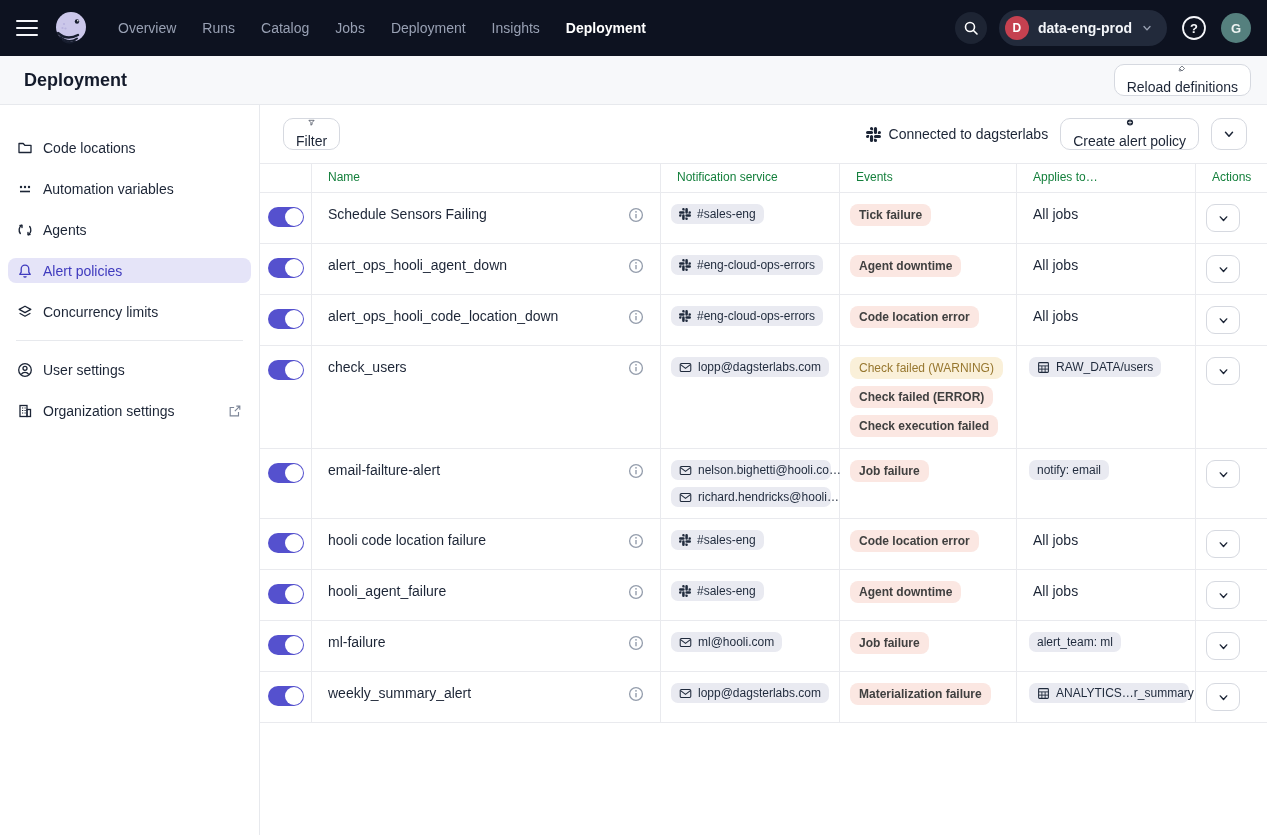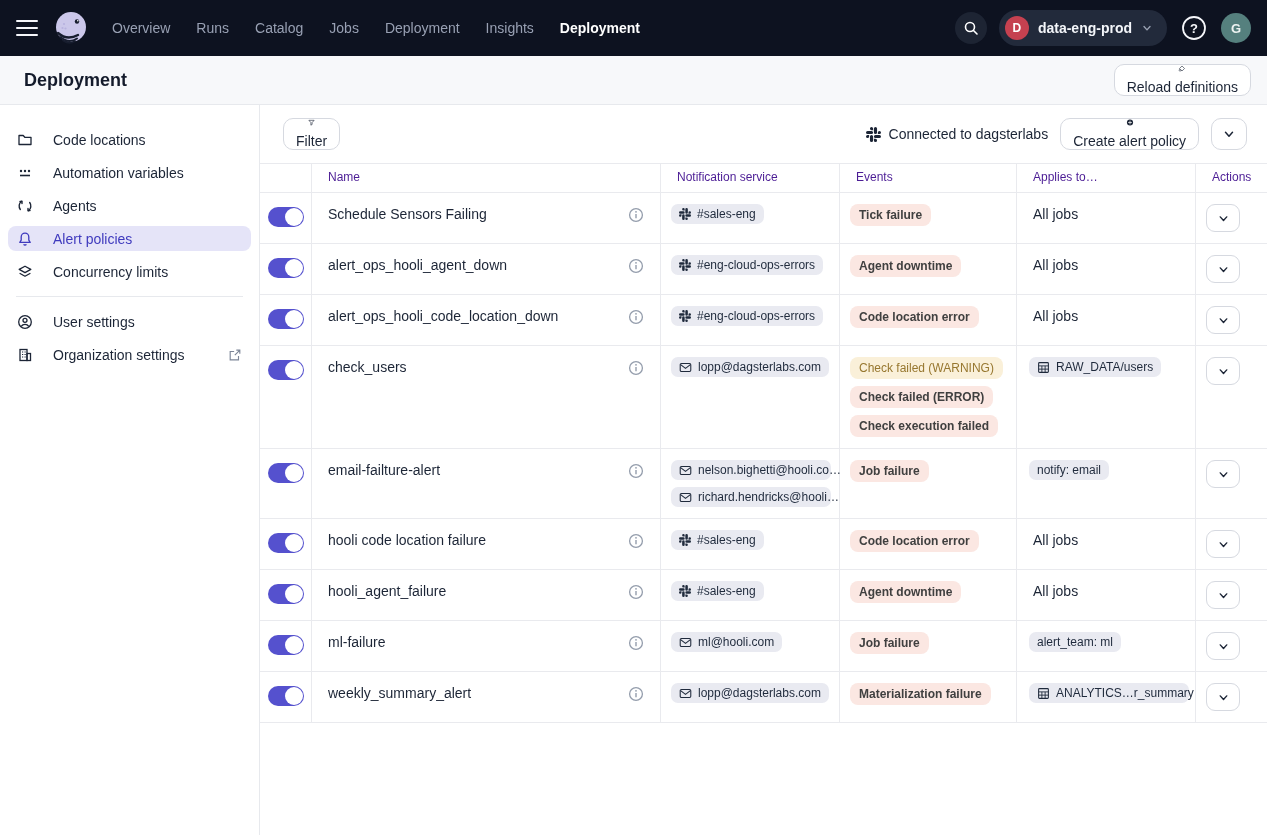--- a/index.html
+++ b/index.html
@@ -4,61 +4,61 @@
 <style>
   * { margin:0; padding:0; box-sizing:border-box; }
   html,body { width:1267px; height:835px; overflow:hidden; background:#fff;
     font-family:"Liberation Sans", sans-serif; color:#1C2536; }
 
   
   .topnav { height:56px; background:#0D1220; display:flex; align-items:center; padding:0 16px; }
   .hamburger { width:24px; height:24px; display:flex; flex-direction:column; justify-content:center; gap:5px; cursor:pointer; }
   .hamburger span { display:block; height:2px; width:22px; background:#F5F6FA; border-radius:1px; }
   .logo { width:38px; height:38px; margin-left:12px; }
-  .navitems { display:flex; align-items:center; gap:26px; margin-left:22px; }
+  .navitems { display:flex; align-items:center; gap:26px; margin-left:28px; }
   .navitem { font-size:14px; color:#98A0B3; cursor:pointer; }
   .navitem.active { color:#FFFFFF; font-weight:bold; }
   .topnav-right { margin-left:auto; display:flex; align-items:center; gap:12px; }
   .search-btn { width:32px; height:32px; border-radius:50%; background:#1D2433; display:flex; align-items:center; justify-content:center; cursor:pointer; }
   .ws-pill { height:36px; border-radius:18px; background:#222A3B; display:flex; align-items:center; gap:9px; padding:0 14px 0 6px; cursor:pointer; }
   .ws-badge { width:24px; height:24px; border-radius:50%; background:#C54150; color:#fff; font-size:12px; font-weight:bold; display:flex; align-items:center; justify-content:center; }
   .ws-name { color:#F3F5F9; font-size:14px; font-weight:bold; }
   .help-btn { width:30px; height:30px; border-radius:50%; display:flex; align-items:center; justify-content:center; cursor:pointer; }
   .avatar { width:30px; height:30px; border-radius:50%; background:#55807E; color:#EDF3F2; font-size:13px; font-weight:bold; display:flex; align-items:center; justify-content:center; cursor:pointer; }
 
   
   .pagehead { height:49px; background:#F7F8FA; border-bottom:1px solid #E7E9ED; display:flex; align-items:center; padding:0 16px 0 24px; }
   .pagehead h1 { font-size:18px; font-weight:bold; color:#141B2B; }
   .btn { display:inline-flex; align-items:center; gap:7px; background:#fff; border:1px solid #D6D9E0; border-radius:10px;
          height:32px; padding:0 12px; font-size:14px; color:#1C2536; cursor:pointer; font-family:inherit;flex-direction:column; }
   .pagehead .btn { margin-left:auto; }
 
   
   .bodyrow { display:flex; height:730px; }
   .sidebar { width:260px; border-right:1px solid #E7E9ED; padding-top:14px; flex:none; }
-  .side-item { display:flex; align-items:center; gap:20px; height:25px; margin:8px 8px; padding:0 9px; border-radius:8px;
+  .side-item { display:flex; align-items:center; gap:10px; height:25px; margin:16px 8px; padding:0 9px; border-radius:8px;
                font-size:14px; color:#1C2536; cursor:pointer; }
   .side-item .ext { margin-left:auto; color:#7C8597; display:flex; }
   .side-item.selected { background:#E5E4F8; color:#3F3ABE; }
   .side-item svg { flex:none; }
   .side-divider { height:1px; background:#E7E9ED; margin:12px 16px; }
 
   .main { flex:1; min-width:0; }
   .toolbar { height:58px; display:flex; align-items:center; padding:0 20px 0 23px; }
   .toolbar-right { margin-left:auto; display:flex; align-items:center; gap:12px; }
   .connected { display:flex; align-items:center; gap:8px; font-size:14px; color:#1C2536; }
   .icon-btn { width:36px; height:32px; padding:0; justify-content:center; }
 
   
   .tbl { width:1007px; }
   .trow { display:grid; grid-template-columns:52px 349px 179px 177px 179px 71px; border-bottom:1px solid #E9EAEE; }
   .trow.head { border-top:1px solid #E9EAEE; }
   .cell { border-right:1px solid #E9EAEE; padding:11px 16px; min-height:50px; }
   .cell:last-child { border-right:none; }
-  .head .cell { min-height:28px; padding:6px 16px; font-size:12px; color:#4c1d95; }
+  .head .cell { min-height:28px; padding:6px 16px; font-size:12px; color:#15803d; }
   .cell.c-toggle { padding:14px 0; display:flex; justify-content:center; align-items:flex-start; }
   .cell.c-name { display:flex; justify-content:space-between; align-items:flex-start; padding-top:13px; font-size:14px; }
   .cell.c-stack { display:flex; flex-direction:column; align-items:flex-start; gap:7px; padding-left:10px; }
   .cell.c-applies { display:flex; flex-direction:column; align-items:flex-start; gap:7px; font-size:14px; padding-top:13px; }
   .cell.c-applies.haspill { padding-top:11px; padding-left:12px; }
   .cell.c-actions { display:flex; justify-content:flex-start; align-items:flex-start; padding:11px 0 0 10px; }
 
   .toggle { width:36px; height:20px; border-radius:10px; background:#5551CE; position:relative; cursor:pointer; flex:none; }
   .toggle::after { content:""; position:absolute; right:1px; top:1px; width:18px; height:18px; border-radius:50%; background:#fff; }
 

